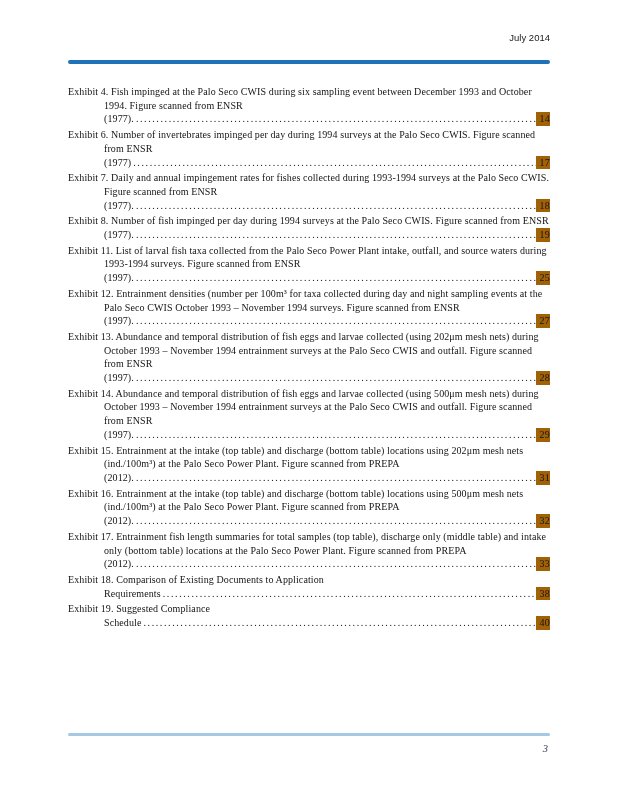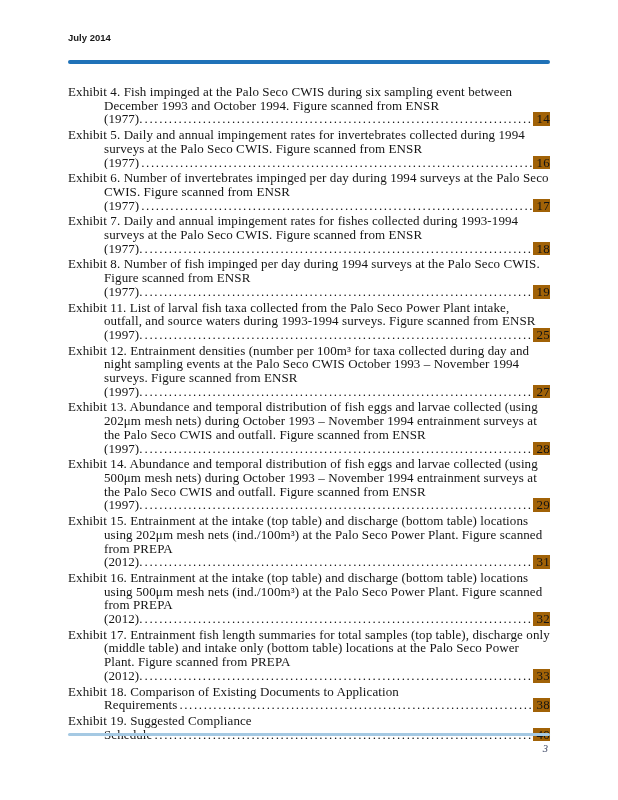--- a/index.html
+++ b/index.html
@@ -13,33 +13,33 @@
     width:618px;height:800px;
     background:#ffffff;
     position:relative;
     font-family:"Liberation Serif","DejaVu Serif",serif;
     color:var(--body-text);
     overflow:hidden;
   }
   
   .page-header{
     position:absolute;top:31px;left:68px;right:68px;
-    display:flex;justify-content:space-between;align-items:center;
+    display:flex;justify-content:space-between;align-items:flex-end;
     font-family:"Liberation Sans","DejaVu Sans",sans-serif;
-    font-weight:bold;font-size:9.5px;line-height:13px;color:#1a1a1a;
+    font-weight:normal;font-size:9.5px;line-height:13px;color:#1a1a1a;flex-direction:column;
   }
   .page-header .right{text-align:right;}
   .header-rule{
     position:absolute;top:60px;left:68px;right:68px;height:4px;
     background:var(--header-rule);border-radius:2px;
   }
   
   .toc{
     position:absolute;top:85px;left:68px;width:482px;
-    font-size:13px;line-height:13.7px;
+    font-size:10px;line-height:13.7px;
   }
   .toc-entry{
     position:relative;
     overflow:hidden;
     padding-left:36px;
     text-indent:-36px;
     margin:0 0 2px 0;
   }
   .entry-text{letter-spacing:0.1px;}
   .dots{
@@ -72,21 +72,20 @@
 </head>
 <body>
 
 <header class="page-header">
   <span>July 2014</span>
 </header>
 <div class="header-rule"></div>
 
 <main class="toc">
   <p class="toc-entry"><span class="entry-text">Exhibit 4. Fish impinged at the Palo Seco CWIS during six sampling event between December 1993 and October 1994. Figure scanned from ENSR (1977).</span><span class="dots"></span><span class="pagenum">14</span></p>
-  <p class="toc-entry"><span class="entry-text">Exhibit 5. Daily and annual impingement rates for invertebrates collected during 1994 surveys at the Palo Seco CWIS. Figure scanned from ENSR (1977)</span><span class="dots"></span><span class="pagenum">16</span></p>
   <p class="toc-entry"><span class="entry-text">Exhibit 6. Number of invertebrates impinged per day during 1994 surveys at the Palo Seco CWIS. Figure scanned from ENSR (1977)</span><span class="dots"></span><span class="pagenum">17</span></p>
   <p class="toc-entry"><span class="entry-text">Exhibit 7. Daily and annual impingement rates for fishes collected during 1993-1994 surveys at the Palo Seco CWIS. Figure scanned from ENSR (1977).</span><span class="dots"></span><span class="pagenum">18</span></p>
   <p class="toc-entry"><span class="entry-text">Exhibit 8. Number of fish impinged per day during 1994 surveys at the Palo Seco CWIS. Figure scanned from ENSR (1977).</span><span class="dots"></span><span class="pagenum">19</span></p>
   <p class="toc-entry"><span class="entry-text">Exhibit 11. List of larval fish taxa collected from the Palo Seco Power Plant intake, outfall, and source waters during 1993-1994 surveys. Figure scanned from ENSR (1997).</span><span class="dots"></span><span class="pagenum">25</span></p>
   <p class="toc-entry"><span class="entry-text">Exhibit 12. Entrainment densities (number per 100m³ for taxa collected during day and night sampling events at the Palo Seco CWIS October 1993 – November 1994 surveys. Figure scanned from ENSR (1997).</span><span class="dots"></span><span class="pagenum">27</span></p>
   <p class="toc-entry"><span class="entry-text">Exhibit 13. Abundance and temporal distribution of fish eggs and larvae collected (using 202μm mesh nets) during October 1993 – November 1994 entrainment surveys at the Palo Seco CWIS and outfall. Figure scanned from ENSR (1997).</span><span class="dots"></span><span class="pagenum">28</span></p>
   <p class="toc-entry"><span class="entry-text">Exhibit 14. Abundance and temporal distribution of fish eggs and larvae collected (using 500μm mesh nets) during October 1993 – November 1994 entrainment surveys at the Palo Seco CWIS and outfall. Figure scanned from ENSR (1997).</span><span class="dots"></span><span class="pagenum">29</span></p>
   <p class="toc-entry"><span class="entry-text">Exhibit 15. Entrainment at the intake (top table) and discharge (bottom table) locations using 202μm mesh nets (ind./100m³) at the Palo Seco Power Plant. Figure scanned from PREPA (2012).</span><span class="dots"></span><span class="pagenum">31</span></p>
   <p class="toc-entry"><span class="entry-text">Exhibit 16. Entrainment at the intake (top table) and discharge (bottom table) locations using 500μm mesh nets (ind./100m³) at the Palo Seco Power Plant. Figure scanned from PREPA (2012).</span><span class="dots"></span><span class="pagenum">32</span></p>
   <p class="toc-entry"><span class="entry-text">Exhibit 17. Entrainment fish length summaries for total samples (top table), discharge only (middle table) and intake only (bottom table) locations at the Palo Seco Power Plant. Figure scanned from PREPA (2012).</span><span class="dots"></span><span class="pagenum">33</span></p>

